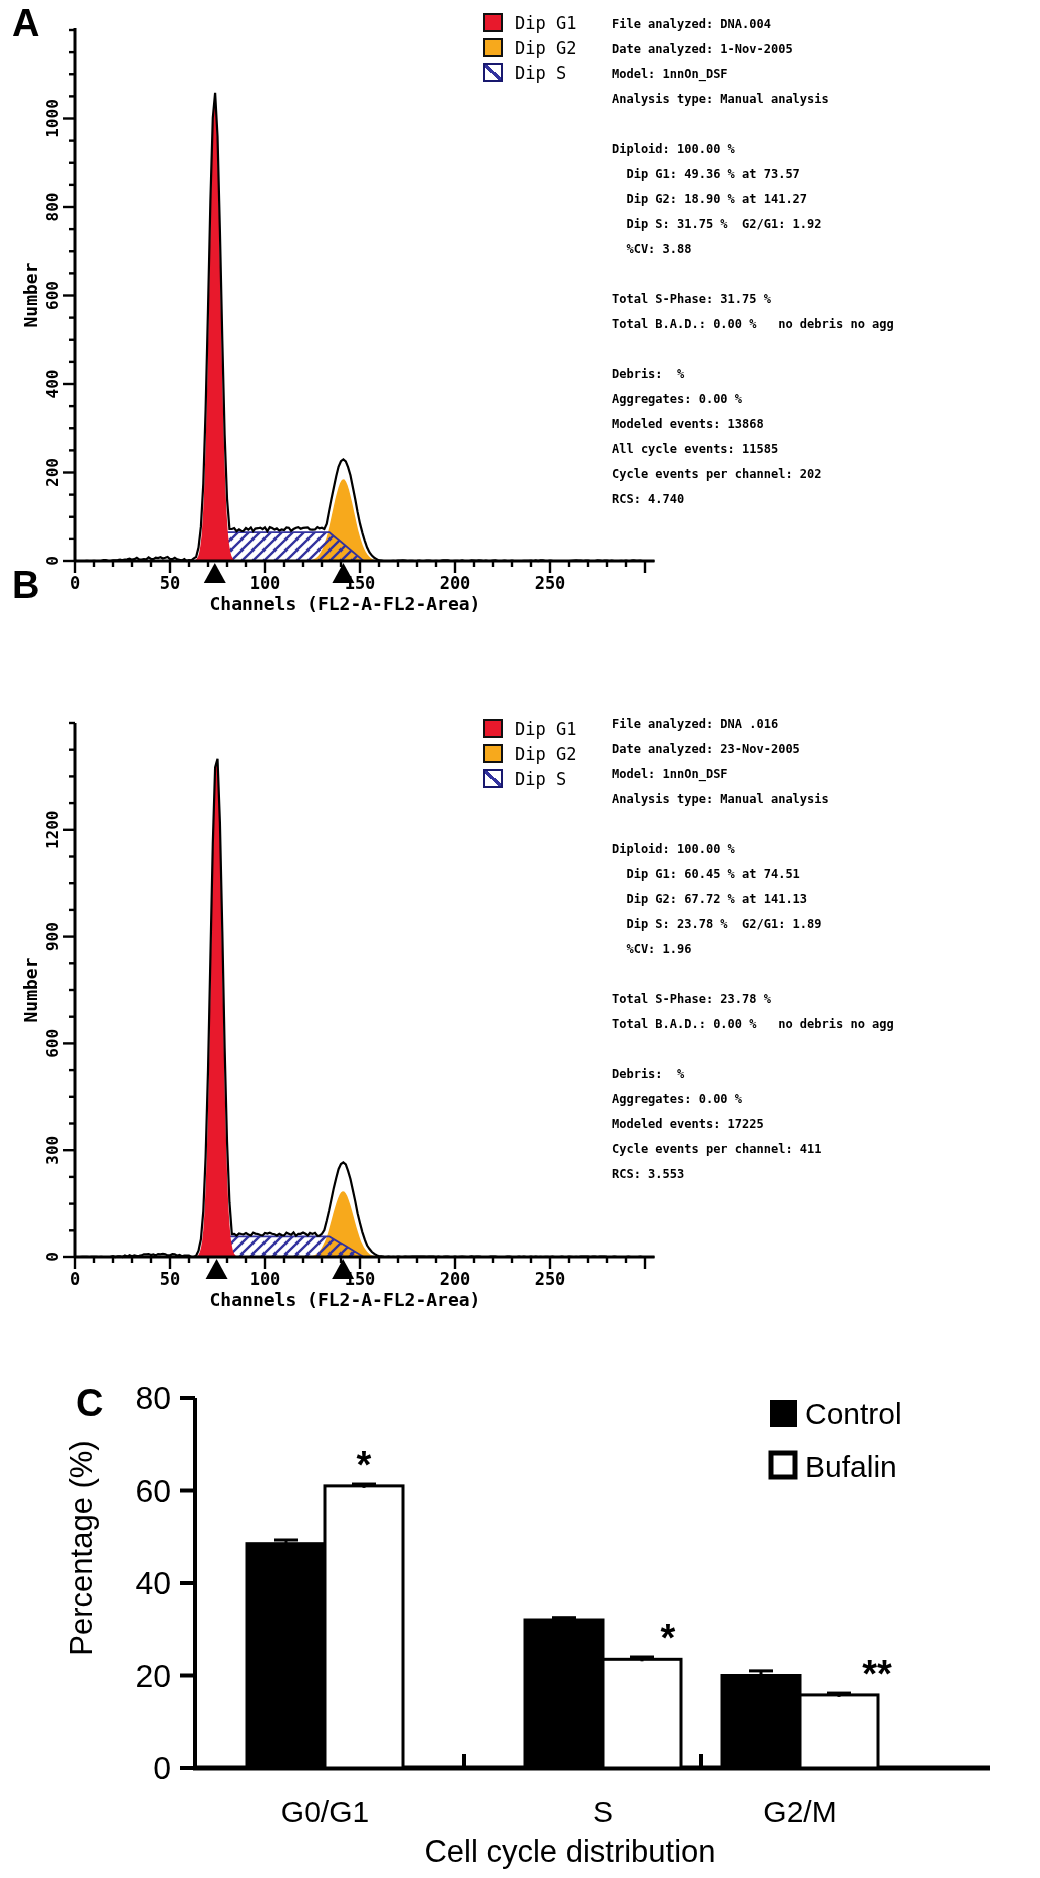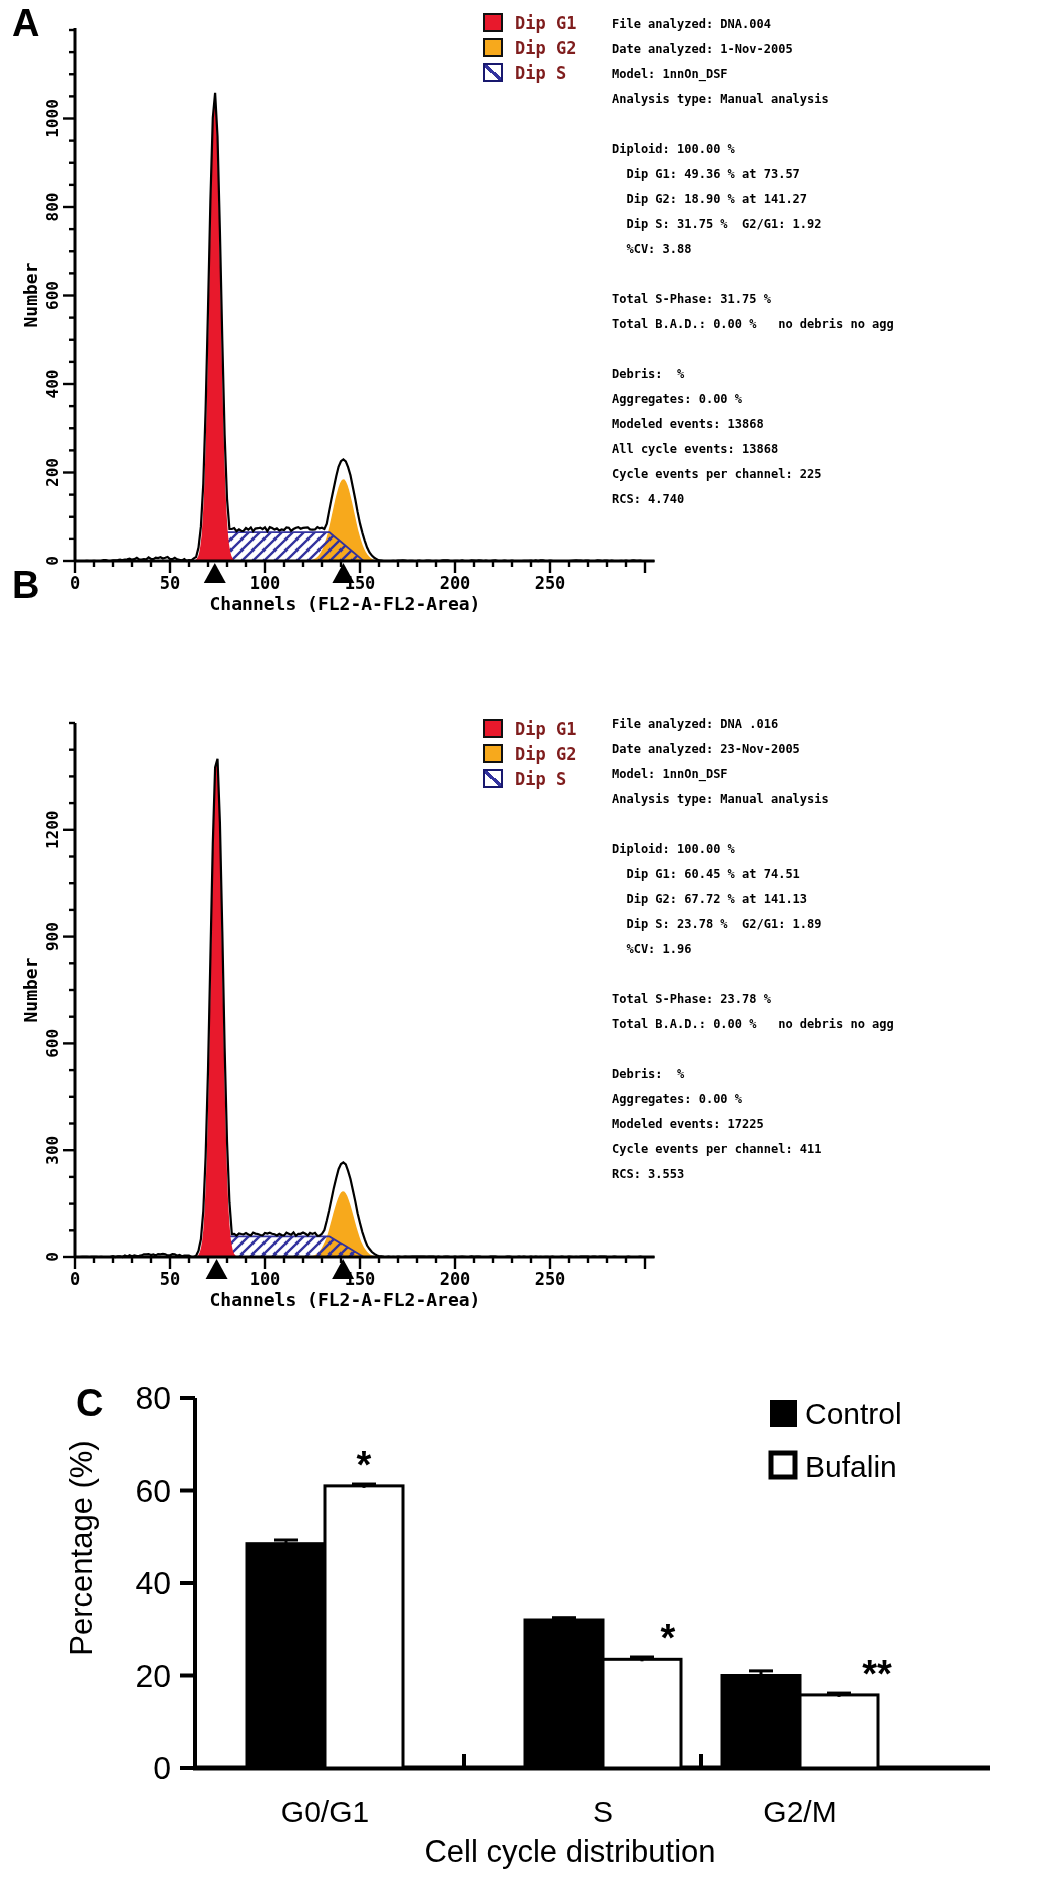--- a/index.html
+++ b/index.html
@@ -8,21 +8,21 @@
   #charts{position:absolute;left:0;top:0;width:1040px;height:1878px;}
   .plabel{position:absolute;font-family:"Liberation Sans",sans-serif;font-weight:bold;
           font-size:38px;color:#000;line-height:1;}
   .flegend{position:absolute;}
   .flegend .row{display:flex;align-items:center;height:25px;}
   .flegend .sw{width:20px;height:19px;margin-right:12px;flex:0 0 auto;box-sizing:border-box;}
   .sw-red{background:#e8192c;border:2px solid #101010;}
   .sw-orange{background:#f7a91c;border:2px solid #101010;}
   .sw-hatch{background:linear-gradient(to top right,#fff 42%,#32329e 42%,#32329e 58%,#fff 58%);
             border:2px solid #18186e;}
-  .flegend .lbl{font-family:"DejaVu Sans Mono",monospace;font-weight:bold;font-size:17px;color:#7f1d1d;}
+  .flegend .lbl{font-family:"DejaVu Sans Mono",monospace;font-weight:normal;font-size:17px;color:#000000;}
   .stats{position:absolute;width:428px;overflow:hidden;}
   .stats .line{white-space:pre;height:25px;line-height:25px;
                font-family:"DejaVu Sans Mono",monospace;font-weight:bold;font-size:12px;color:#000;}
 </style>
 </head>
 <body>
 
 <div class="page">
   <svg id="charts" xmlns="http://www.w3.org/2000/svg" viewBox="0 0 1040 1878">
       <defs>
@@ -277,22 +277,22 @@
       <div class="line">  Dip G2: 18.90 % at 141.27</div>
       <div class="line">  Dip S: 31.75 %  G2/G1: 1.92</div>
       <div class="line">  %CV: 3.88</div>
       <div class="line"></div>
       <div class="line">Total S-Phase: 31.75 %</div>
       <div class="line">Total B.A.D.: 0.00 %   no debris no agg</div>
       <div class="line"></div>
       <div class="line">Debris:  %</div>
       <div class="line">Aggregates: 0.00 %</div>
       <div class="line">Modeled events: 13868</div>
-      <div class="line">All cycle events: 13868</div>
-      <div class="line">Cycle events per channel: 225</div>
+      <div class="line">All cycle events: 11585</div>
+      <div class="line">Cycle events per channel: 202</div>
       <div class="line">RCS: 4.740</div>
     </div>
   <div class="stats" id="stats-b" style="left:612px;top:712px">
       <div class="line">File analyzed: DNA .016</div>
       <div class="line">Date analyzed: 23-Nov-2005</div>
       <div class="line">Model: 1nnOn_DSF</div>
       <div class="line">Analysis type: Manual analysis</div>
       <div class="line"></div>
       <div class="line">Diploid: 100.00 %</div>
       <div class="line">  Dip G1: 60.45 % at 74.51</div>

